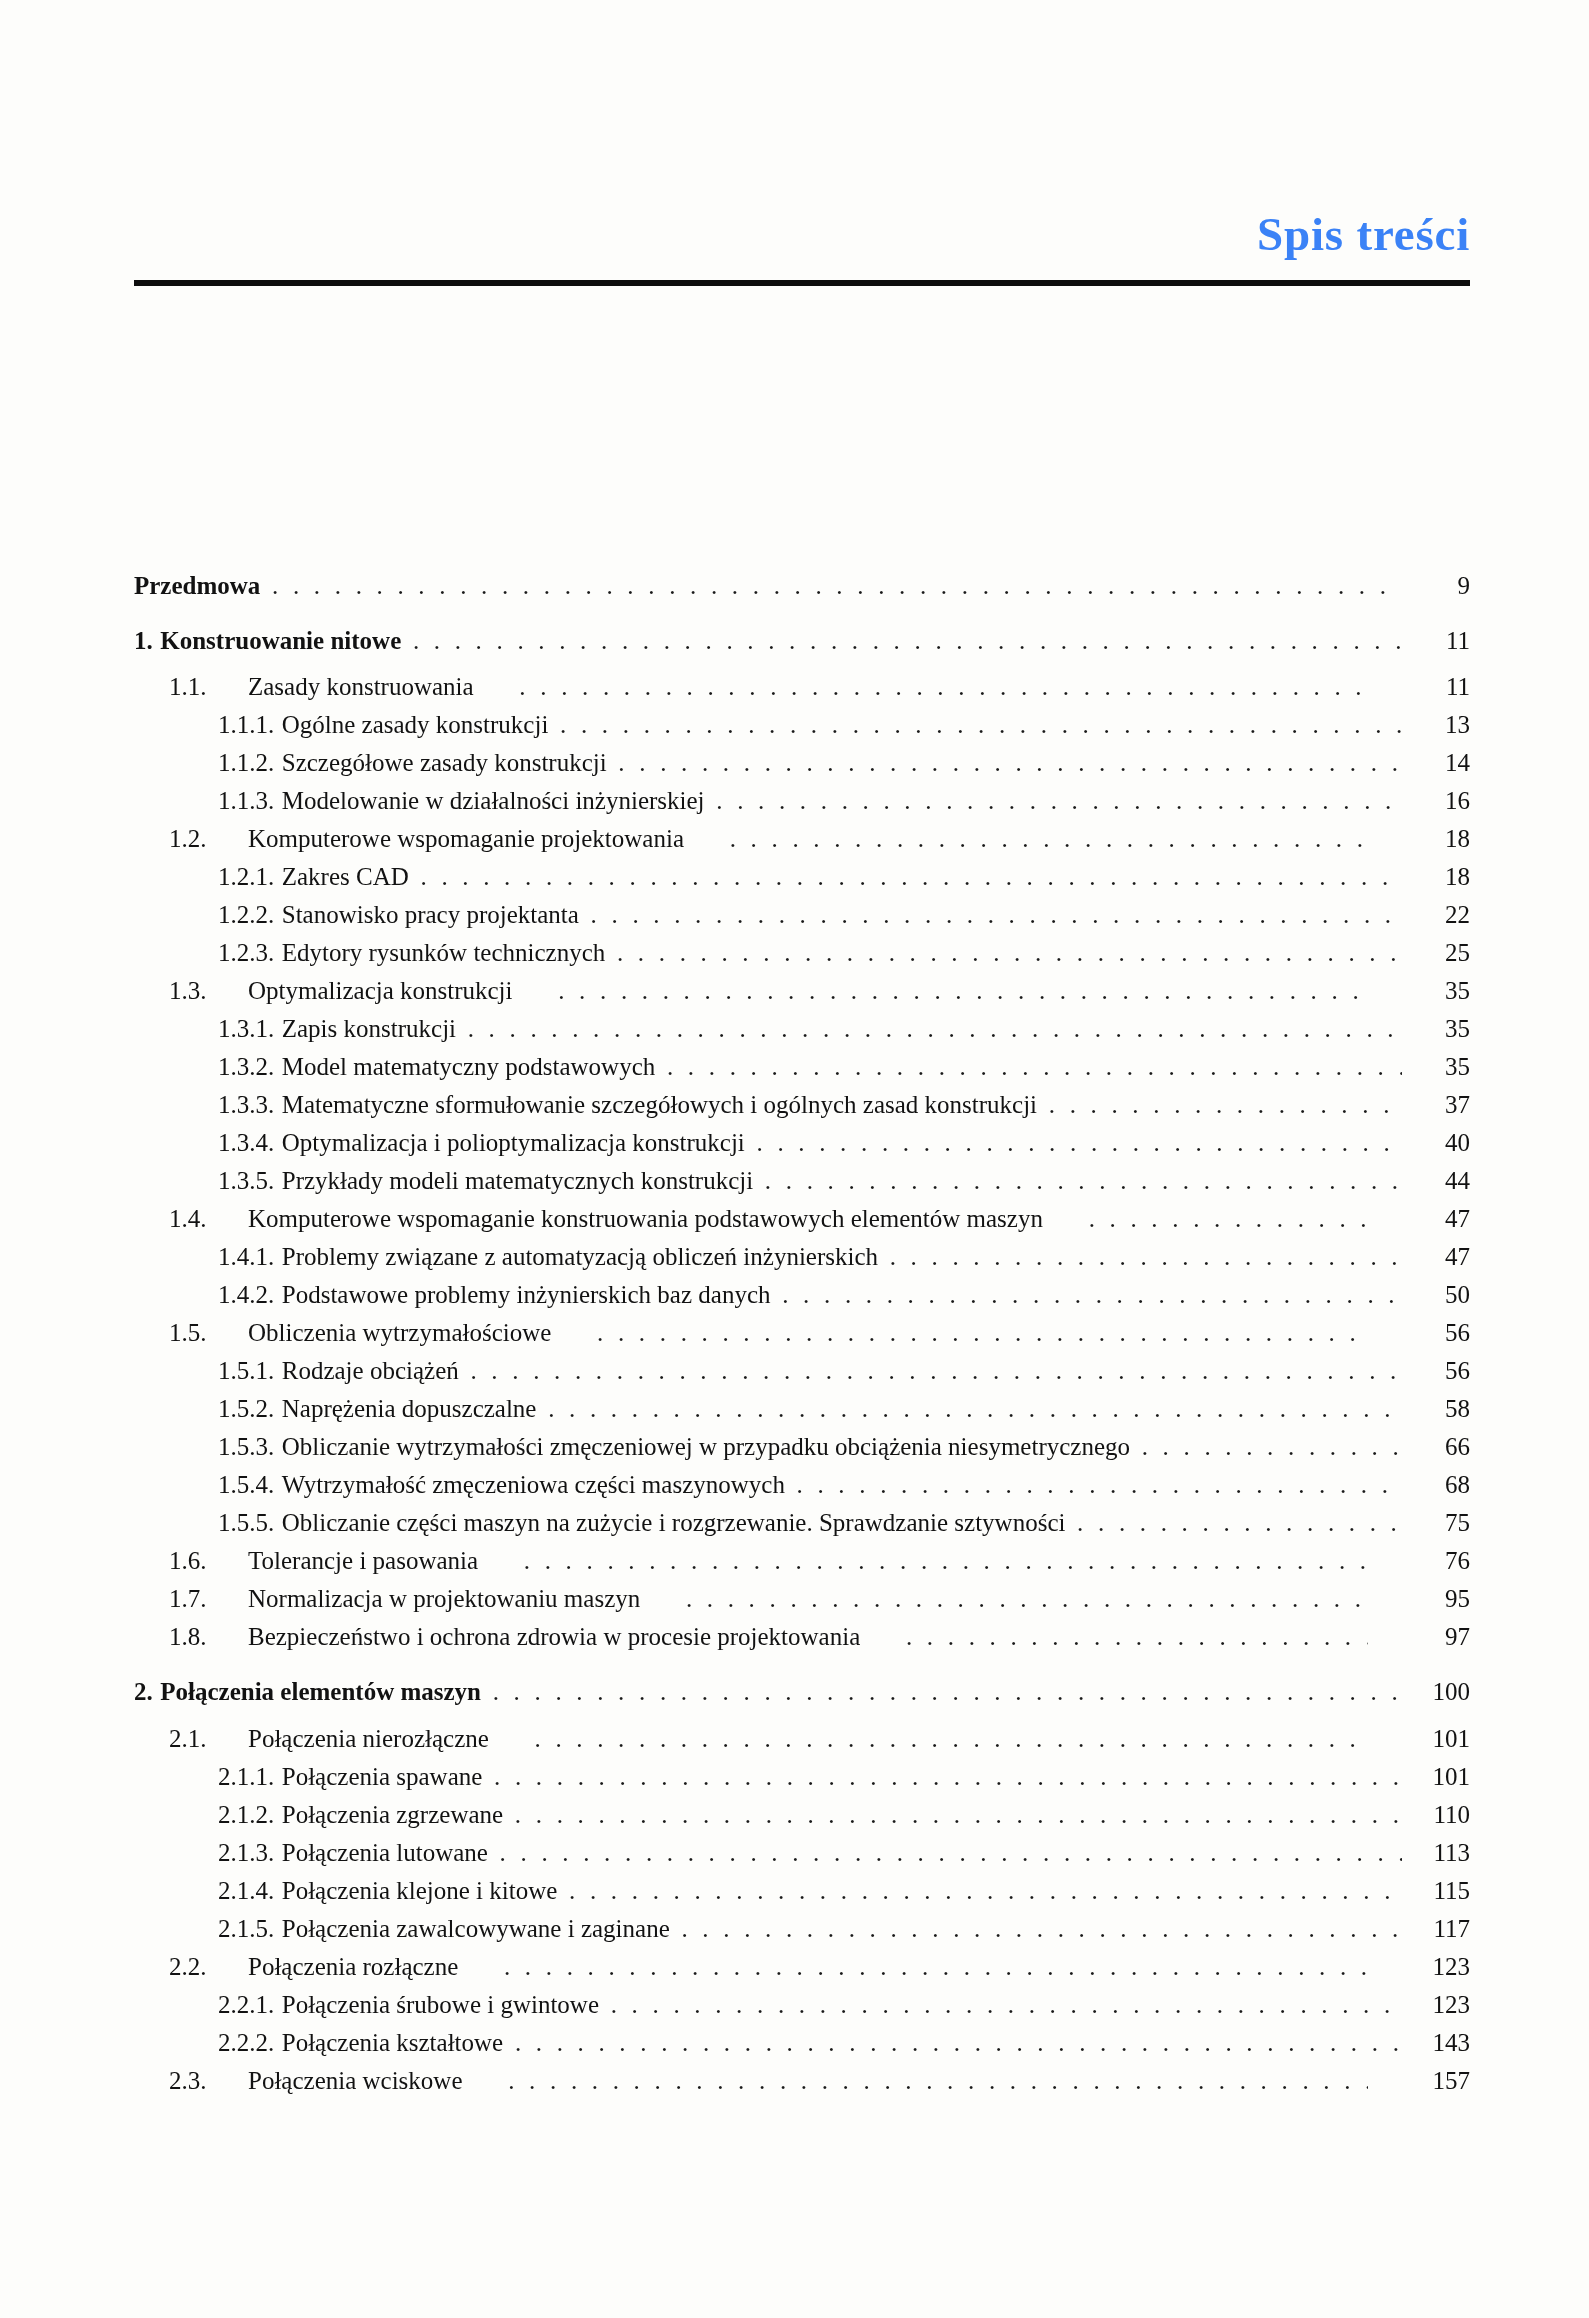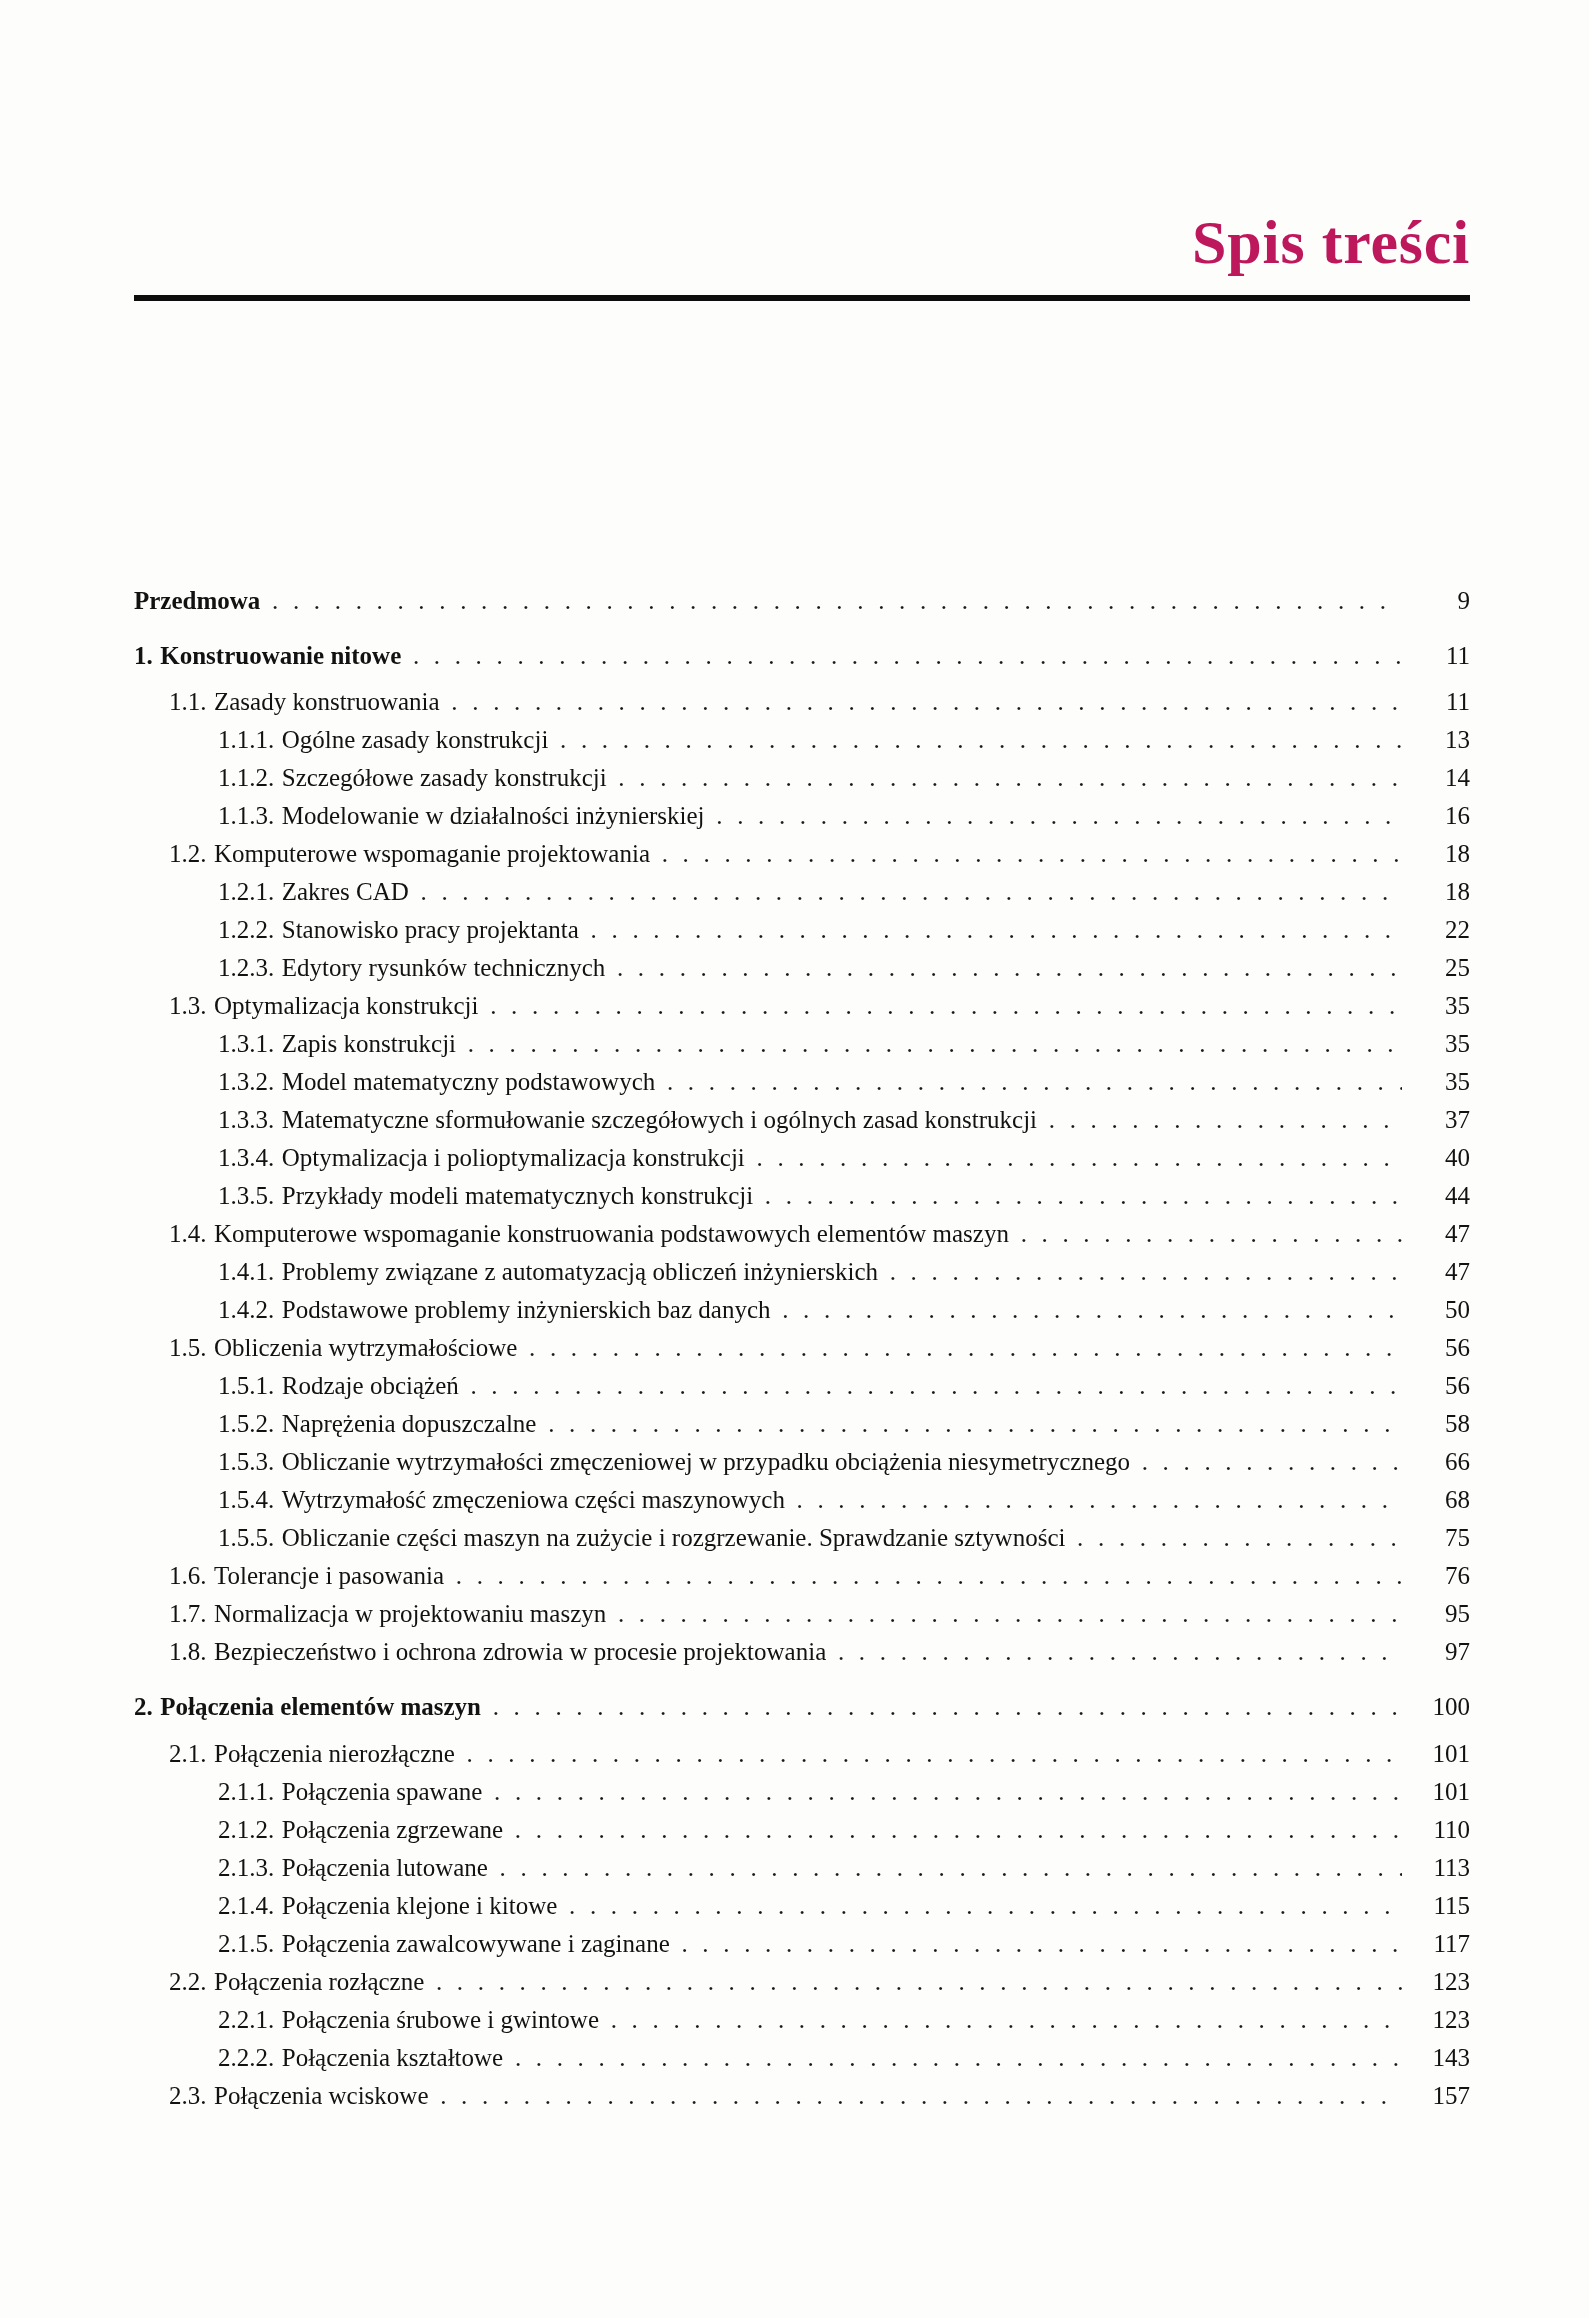--- a/index.html
+++ b/index.html
@@ -18,25 +18,25 @@
 
   .page {
     width: 100%;
     height: 100%;
     padding: 211px 119px 0 134px;
   }
 
   
   .title {
     text-align: right;
-    font-size: 62px;
+    font-size: 47px;
     font-weight: bold;
     line-height: 1;
     letter-spacing: 0.8px;
-    color: #be185d;
+    color: #3b82f6;
   }
 
   .rule {
     height: 5.9px;
     background: #0d0d0d;
     margin-top: 22px;
   }
 
   
   .toc {
@@ -44,21 +44,21 @@
   }
 
   .toc-row {
     display: flex;
     align-items: flex-start;
     font-size: 25px;
     line-height: 38px;
     white-space: nowrap;
   }
 
-  .toc-row.level-1 { padding-left: 35px; }
+  .toc-row.level-1 { padding-left: 35px; gap: 34px; }
   .toc-row.level-2 { padding-left: 84px; }
 
   .toc-row.bold .toc-num,
   .toc-row.bold .toc-title { font-weight: bold; }
 
   .toc-row.chapter {
     margin-top: 17px;
     margin-bottom: 8.4px;
   }
 

